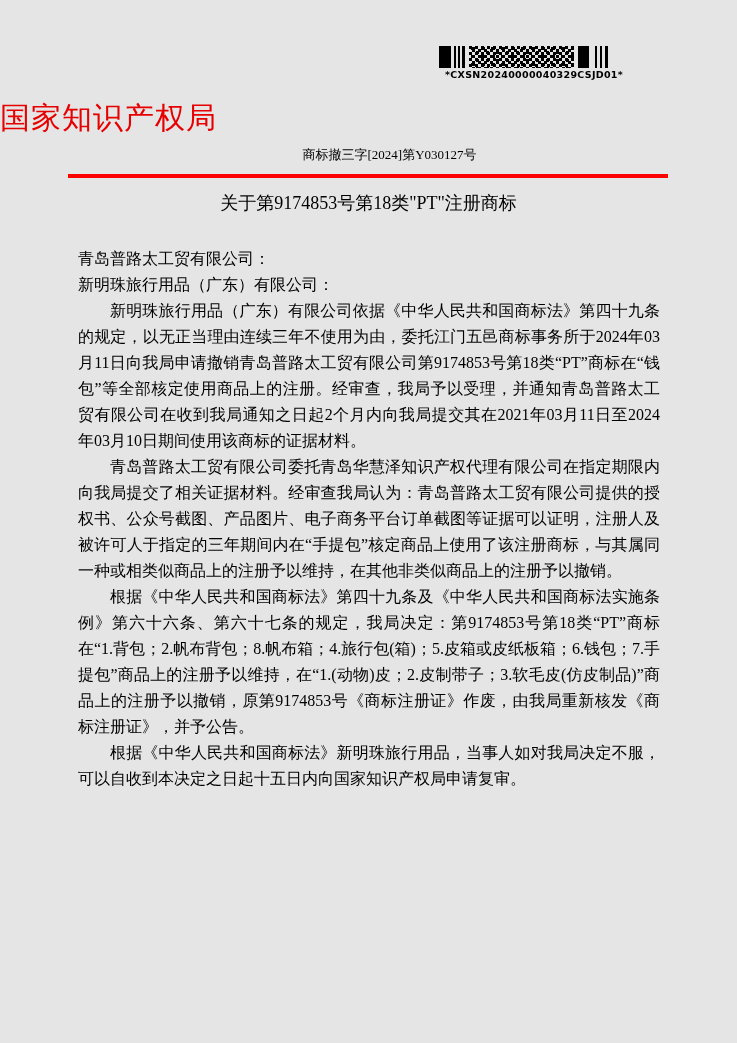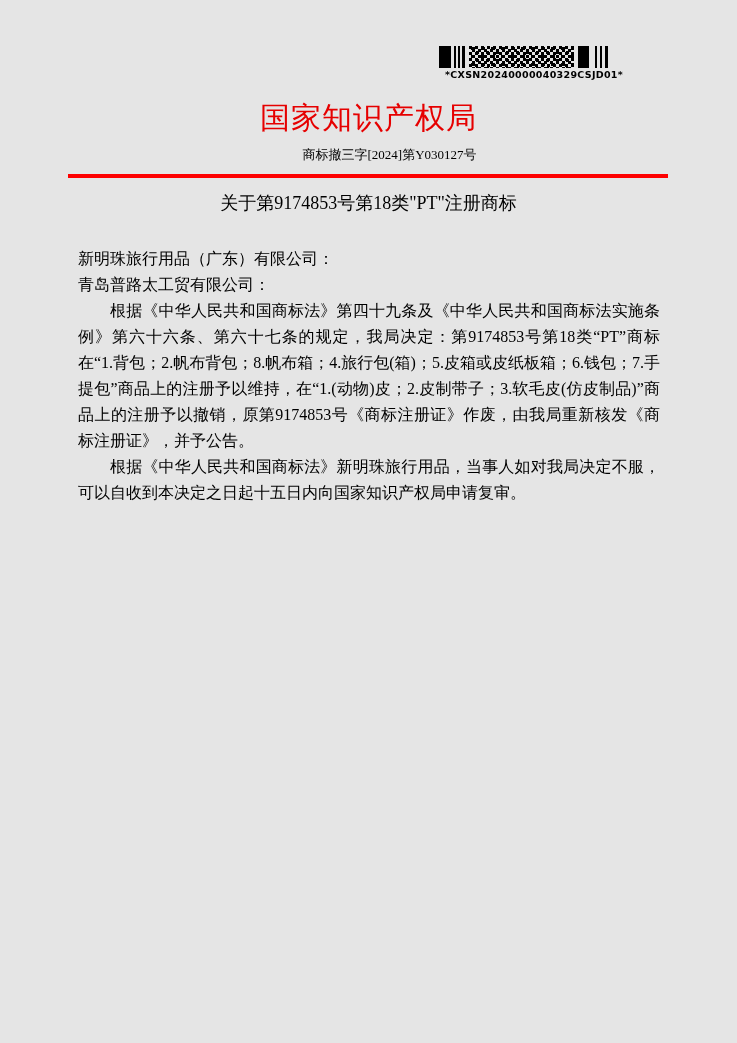--- a/index.html
+++ b/index.html
@@ -28,21 +28,21 @@
     margin-top: 1px;
     white-space: nowrap;
     color: #000;
   }
   .agency {
     position: absolute;
     top: 98px;
     left: 0;
     width: 100%;
     margin: 0;
-    text-align: center;
+    text-align: left;
     font-size: 30px;
     font-weight: 400;
     letter-spacing: 1px;
     color: #e60000;
   }
   .doc-number {
     position: absolute;
     top: 146px;
     left: 0;
     width: 100%;
@@ -117,19 +117,21 @@
 
   <div class="doc-number">商标撤三字[2024]第Y030127号</div>
 
   <div class="red-rule"></div>
 
   <div class="subject">
     <div>关于第9174853号第18类"PT"注册商标</div>
   </div>
 
   <div class="body-text">
+    <p class="addressee">青岛普路太工贸有限公司：</p>
     <p class="addressee">新明珠旅行用品（广东）有限公司：</p>
-    <p class="addressee">青岛普路太工贸有限公司：</p>
+    <p class="para">新明珠旅行用品（广东）有限公司依据《中华人民共和国商标法》第四十九条的规定，以无正当理由连续三年不使用为由，委托江门五邑商标事务所于2024年03月11日向我局申请撤销青岛普路太工贸有限公司第9174853号第18类“PT”商标在“钱包”等全部核定使用商品上的注册。经审查，我局予以受理，并通知青岛普路太工贸有限公司在收到我局通知之日起2个月内向我局提交其在2021年03月11日至2024年03月10日期间使用该商标的证据材料。</p>
+    <p class="para">青岛普路太工贸有限公司委托青岛华慧泽知识产权代理有限公司在指定期限内向我局提交了相关证据材料。经审查我局认为：青岛普路太工贸有限公司提供的授权书、公众号截图、产品图片、电子商务平台订单截图等证据可以证明，注册人及被许可人于指定的三年期间内在“手提包”核定商品上使用了该注册商标，与其属同一种或相类似商品上的注册予以维持，在其他非类似商品上的注册予以撤销。</p>
     <p class="para">根据《中华人民共和国商标法》第四十九条及《中华人民共和国商标法实施条例》第六十六条、第六十七条的规定，我局决定：第9174853号第18类“PT”商标在“1.背包；2.帆布背包；8.帆布箱；4.旅行包(箱)；5.皮箱或皮纸板箱；6.钱包；7.手提包”商品上的注册予以维持，在“1.(动物)皮；2.皮制带子；3.软毛皮(仿皮制品)”商品上的注册予以撤销，原第9174853号《商标注册证》作废，由我局重新核发《商标注册证》，并予公告。</p>
     <p class="para">根据《中华人民共和国商标法》新明珠旅行用品，当事人如对我局决定不服，可以自收到本决定之日起十五日内向国家知识产权局申请复审。</p>
   </div>
 
 </div>
 
 </body></html>

